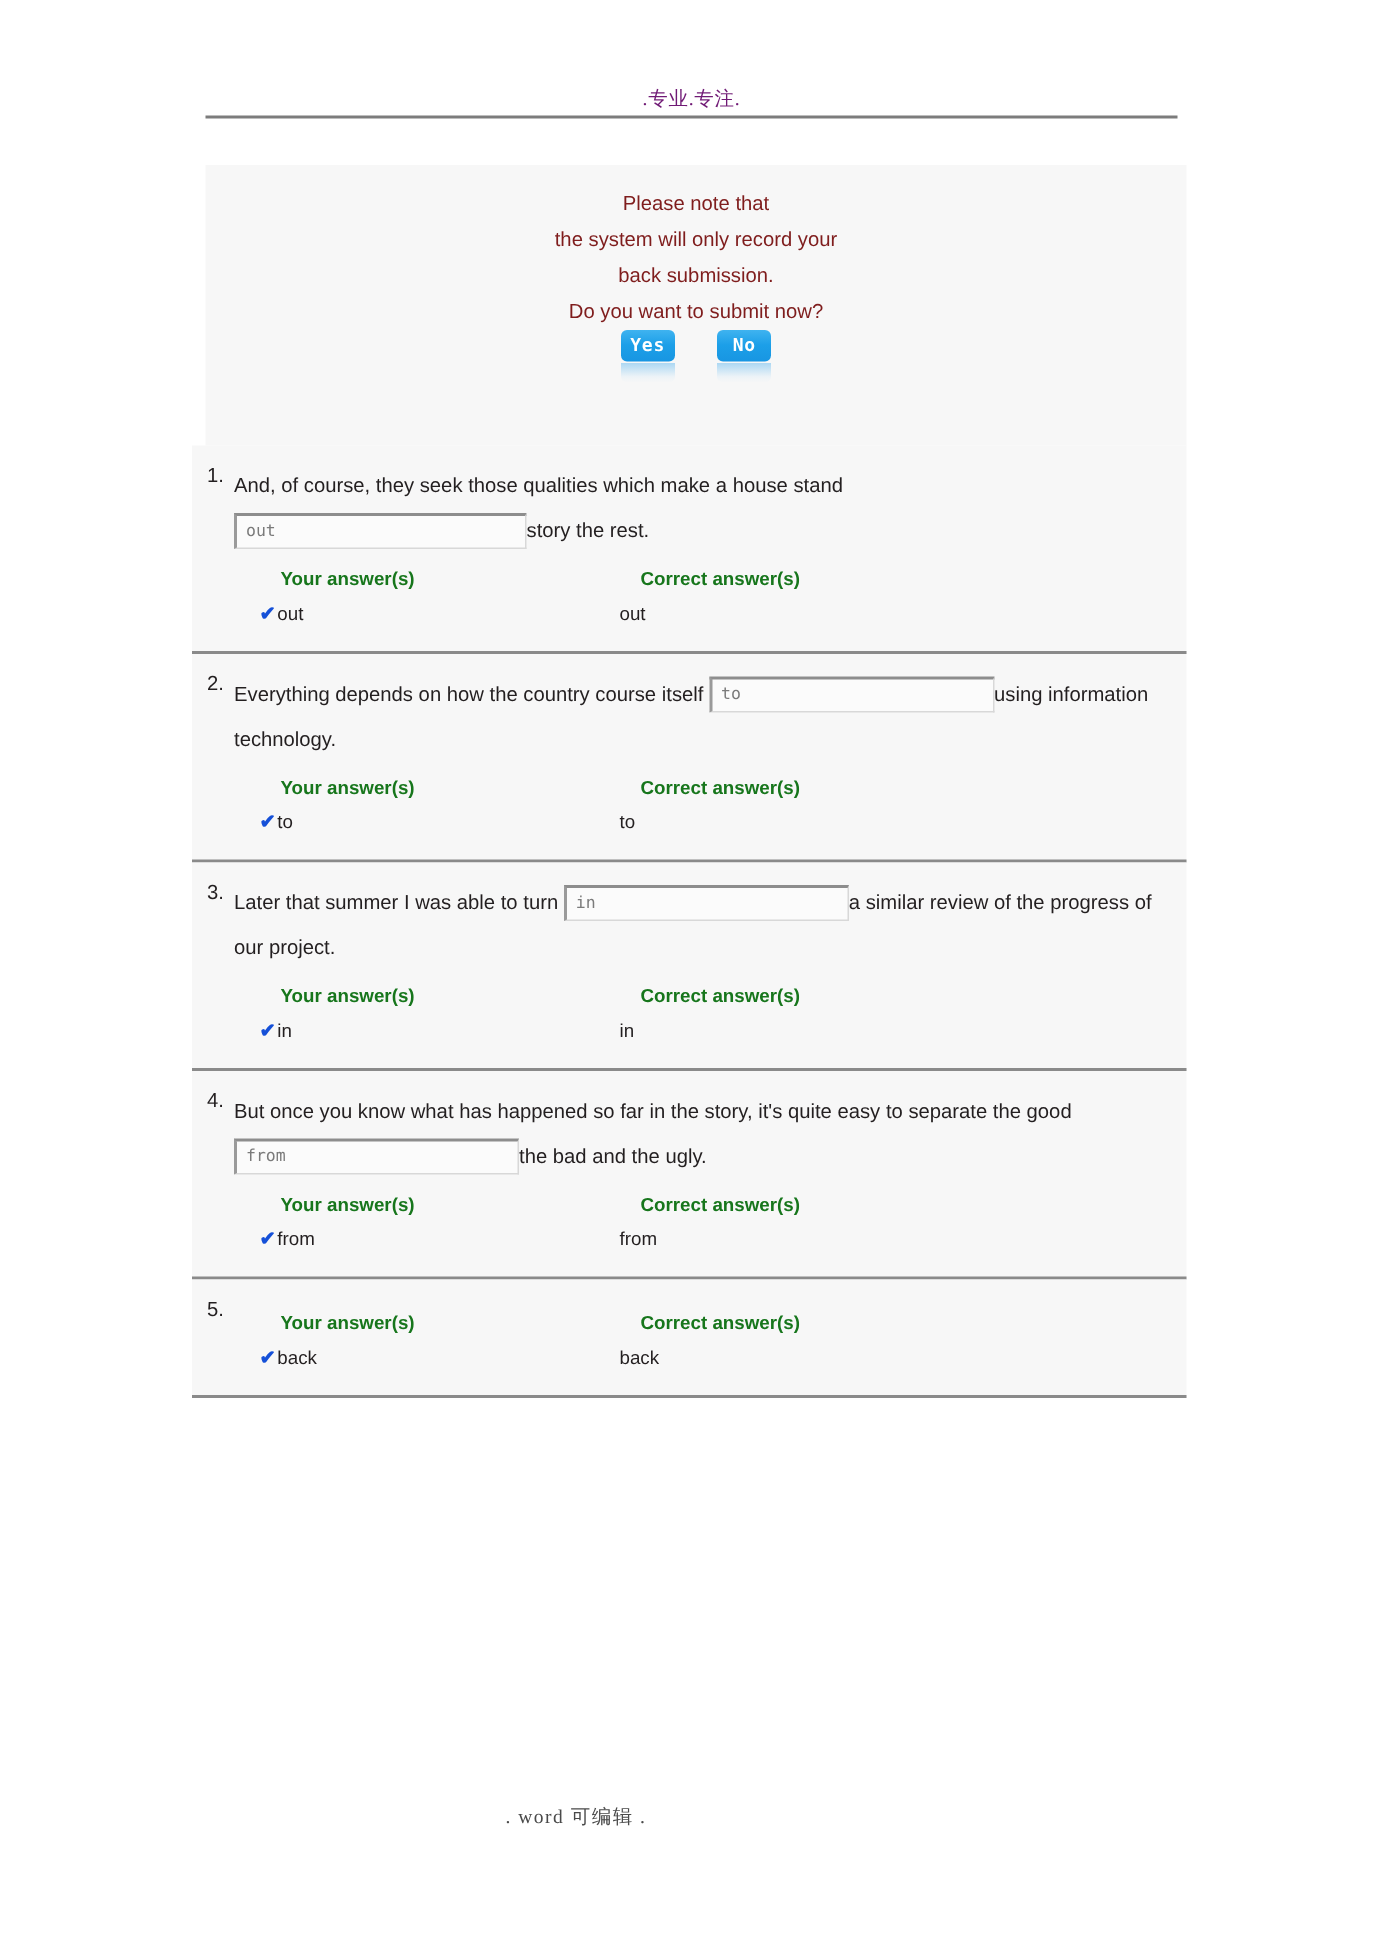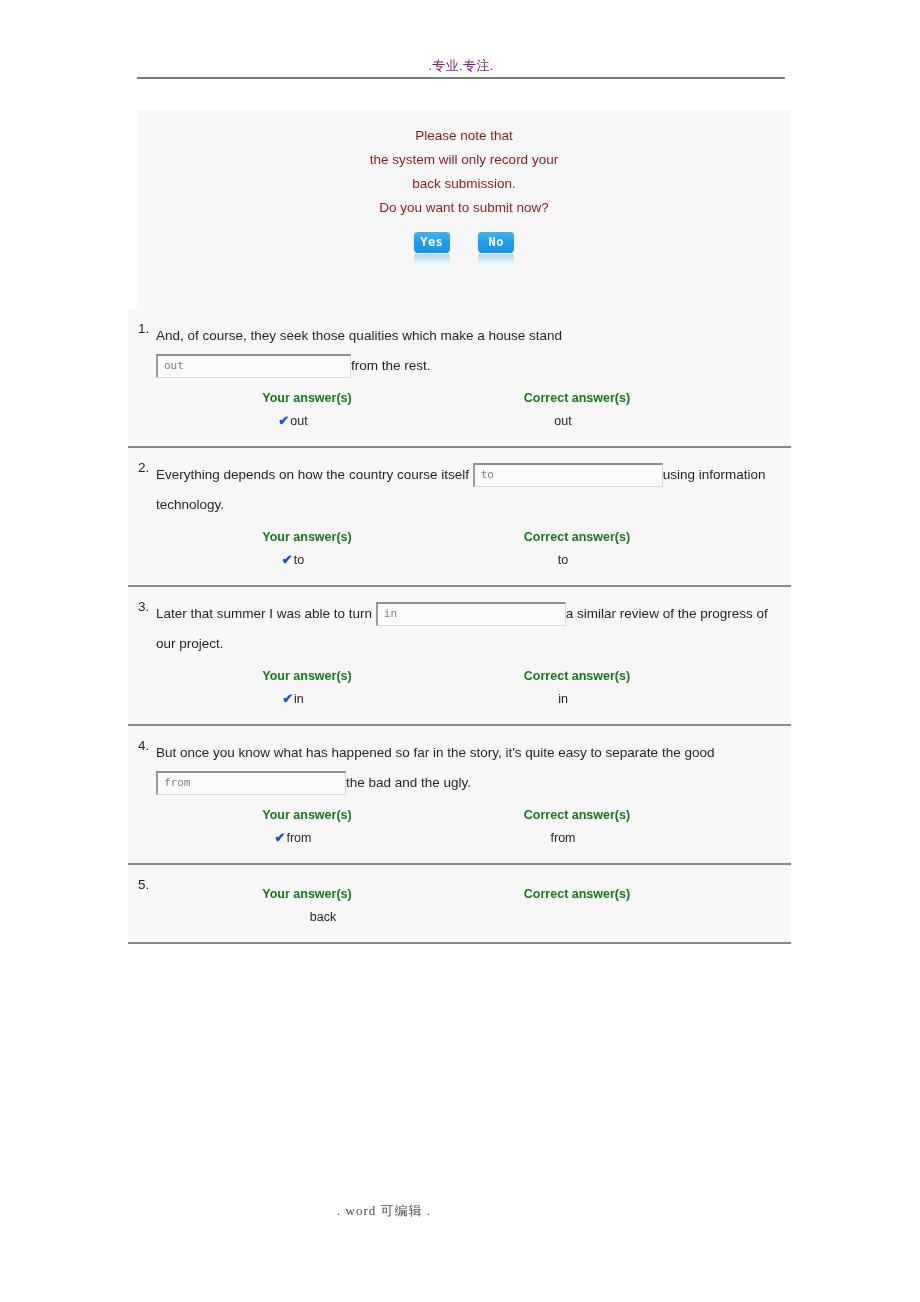--- a/index.html
+++ b/index.html
@@ -54,21 +54,21 @@
     padding: 14px 0 42px 0;
     box-sizing: border-box;
   }
   .dialog-line {
     text-align: center;
     font-size: 13.5px;
     color: #7f1d1d;
     line-height: 24px;
   }
   .dialog-buttons {
-    margin-top: 12px;
+    margin-top: 0;
     text-align: center;
   }
   .dlg-btn-wrap {
     display: inline-block;
     vertical-align: top;
     margin: 0 12px;
     width: 36px;
   }
   .dlg-btn {
     display: block;
@@ -141,21 +141,21 @@
     white-space: nowrap;
   }
   .blank.w195 { width: 195px; }
   .blank.w190 { width: 190px; }
 
   
   .answers {
     margin-left: 45px;
     margin-top: 6px;
   }
-  .ans-row { display: flex; text-align: center; }
+  .ans-row { display: flex; }
   .ans-head {
     font-size: 12.5px;
     font-weight: bold;
     color: #17761c;
     line-height: 22px;
     padding-left: 14px;
   }
   .ans-head.b { padding-left: 0; }
   .ans-val {
     font-size: 12.5px;
@@ -213,21 +213,21 @@
         <span class="dlg-btn">No</span>
         <span class="dlg-btn-reflection"></span>
       </span>
     </div>
   </div>
 
   <div class="question">
     <div class="q-num">1.</div>
     <div class="q-body">
       <span class="seg">And, of course, they seek those qualities which make a house stand</span><br>
-      <span class="blank w195">out</span><span class="seg">from the rest.</span>
+      <span class="blank w195">out</span><span class="seg">story the rest.</span>
     </div>
     <div class="answers">
       <div class="ans-row ans-row-head">
         <div class="col-your ans-head">Your answer(s)</div>
         <div class="col-correct ans-head b">Correct answer(s)</div>
       </div>
       <div class="ans-row">
         <div class="col-your ans-val a"><span class="check">✔</span><span>out</span></div>
         <div class="col-correct ans-val b">out</div>
       </div>
@@ -286,20 +286,21 @@
   </div>
 
   <div class="question">
     <div class="q-num">5.</div>
     <div class="answers">
       <div class="ans-row ans-row-head">
         <div class="col-your ans-head">Your answer(s)</div>
         <div class="col-correct ans-head b">Correct answer(s)</div>
       </div>
       <div class="ans-row">
+        <div class="col-your ans-val a"><span class="check">✔</span><span>back</span></div>
         <div class="col-correct ans-val b">back</div>
       </div>
     </div>
   </div>
 
 </div>
 
 <div class="page-footer">.   word 可编辑   .</div>
 
 </body></html>

